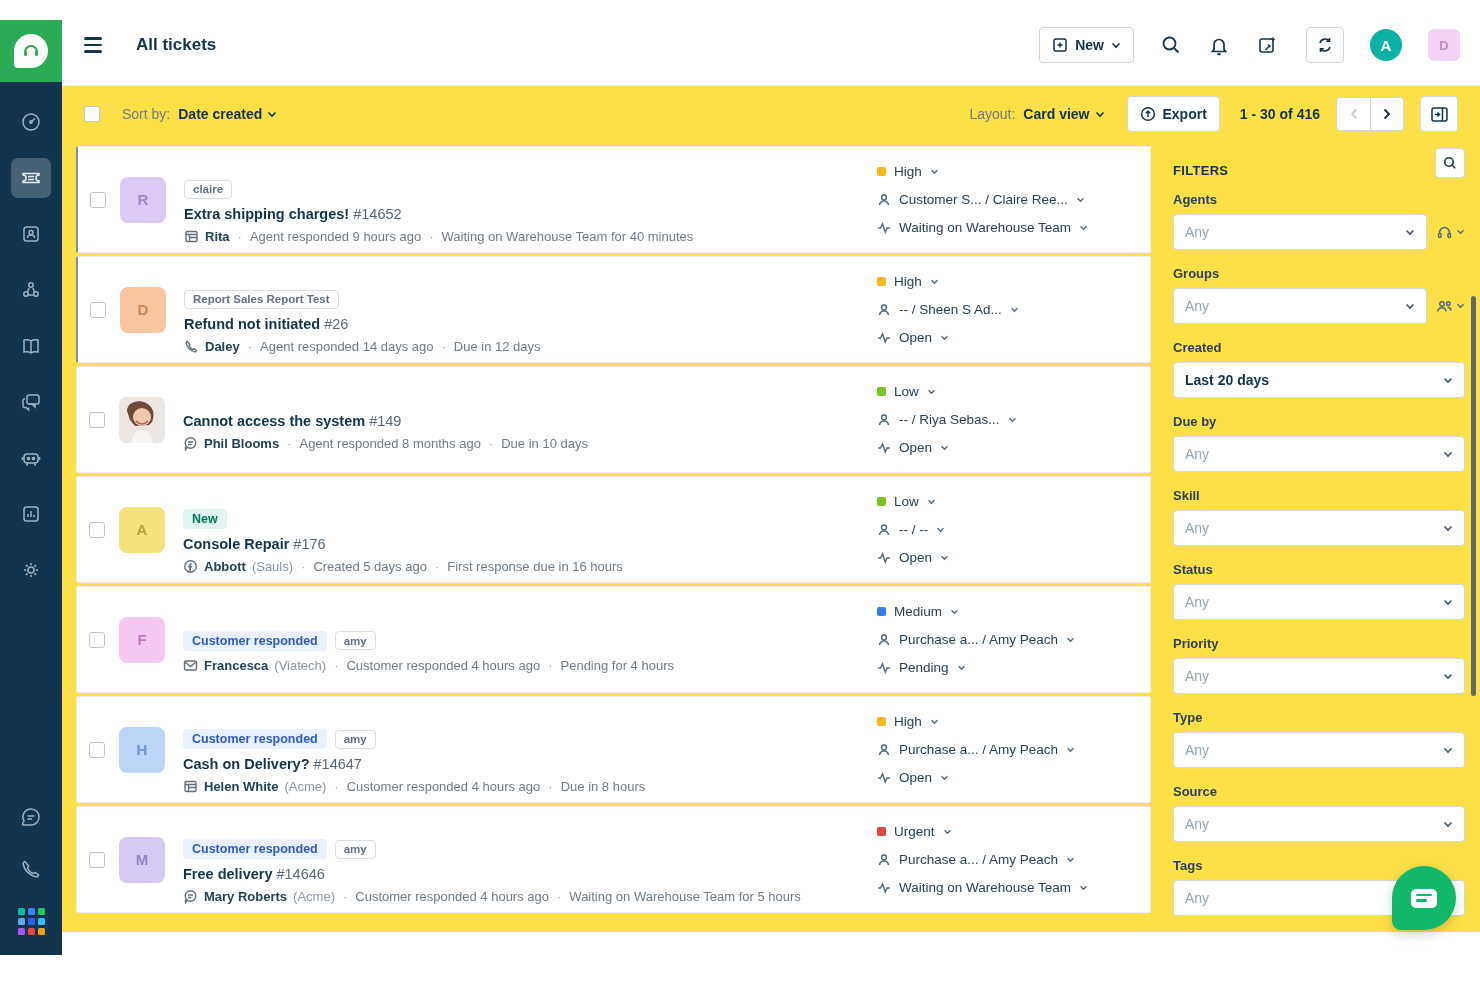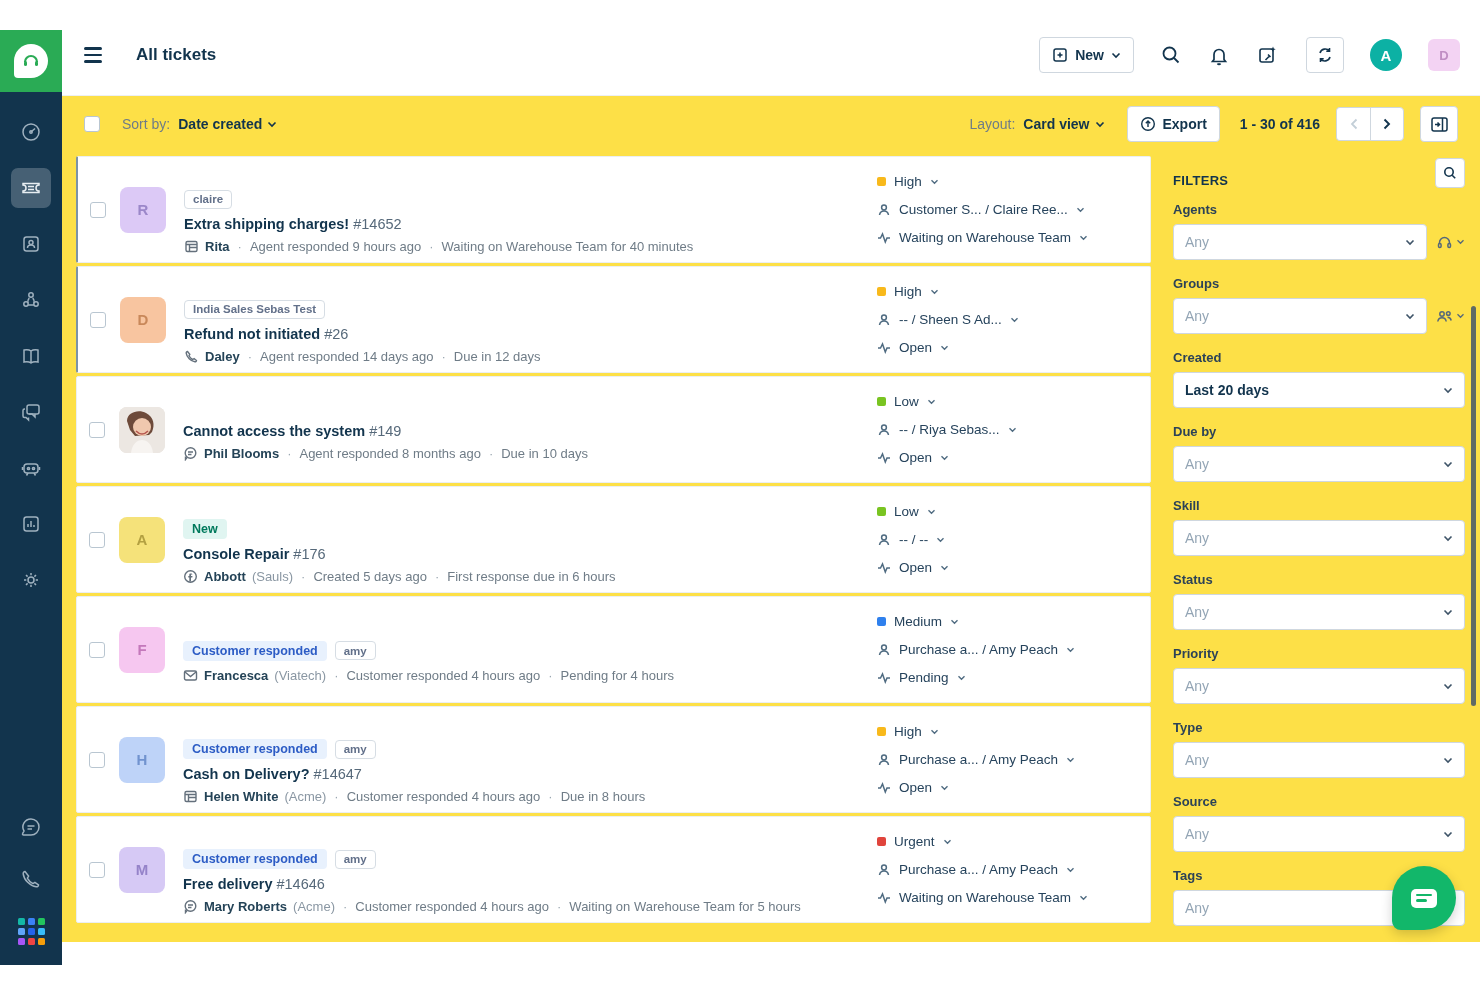--- a/index.html
+++ b/index.html
@@ -1,18 +1,18 @@
 <!DOCTYPE html>
 <html><head>
 <meta charset="utf-8">
 <style>
   * { box-sizing: border-box; margin: 0; padding: 0; }
   body { font-family: "Liberation Sans", sans-serif; background:#fff; width:1480px; height:987px; overflow:hidden; }
   .page { width:1480px; height:987px; position:relative; background:#fff; }
-  .app { display:flex; padding-top:15px; height:687px; }
+  .app { display:flex; padding-top:5px; height:687px; }
 
   
   .sidebar { width:62px; background:#12344d; margin-top:15px; height:935px; display:flex; flex-direction:column; align-items:center; flex:none; }
   .logo-block { width:62px; height:62px; background:#2aab55; display:flex; align-items:center; justify-content:center; }
   .logo-blob { width:34px; height:34px; background:#fff; border-radius:50% 50% 50% 12%; display:flex; align-items:center; justify-content:center; }
   .nav { display:flex; flex-direction:column; align-items:center; margin-top:20px; gap:16px; }
   .nav-item { width:40px; height:40px; border-radius:7px; display:flex; align-items:center; justify-content:center; cursor:pointer; }
   .nav-item.active { background:rgba(255,255,255,.22); }
   .nav-item svg { stroke:#9fb1bf; fill:none; stroke-width:1.5; }
   .nav-item.active svg { stroke:#e8eef2; }
@@ -359,21 +359,21 @@
                     </svg>
                   </div>
               </div>
             </div>
 
             <div class="card edge">
               <span class="checkbox"></span>
               <div class="avatar av-d">D</div>
               <div class="card-main">
                 <div class="pills">
-                    <span class="pill-tag">India Sales Sebas Test</span>
+                    <span class="pill-tag">Report Sales Report Test</span>
                   </div>
                 <div class="title-row"><span class="t-title">Refund not initiated</span><span class="t-id">#26</span></div>
                 <div class="meta-row">
                   <svg width="15" height="15" viewBox="0 0 15 15">
                       <path d="M3.5 2.5 C2.8 2.5 2.1 3.2 2.2 4.1 C2.8 8.3 6.7 12.2 10.9 12.8 C11.8 12.9 12.5 12.2 12.5 11.5 l-2.4-1.8 -1.4.8 c-1.6-.8-2.9-2.1-3.7-3.7 l.8-1.4 z"></path>
                     </svg>
                   <span class="contact">Daley</span>
                   <span class="dot-sep">·</span>
                   <span>Agent responded 14 days ago</span>
                   <span class="dot-sep">·</span>
@@ -476,21 +476,21 @@
                 <div class="meta-row">
                   <svg width="15" height="15" viewBox="0 0 15 15">
                       <circle cx="7.5" cy="7.5" r="5.8"></circle>
                       <path d="M8.7 4.5 h-1.2 c-.8 0-1.2.5-1.2 1.3 v1.2 h-1 v1.6 h1 v4 h1.7 v-4 h1.3 l.2-1.6 h-1.5 v-1 c0-.3.2-.5.5-.5 h1 z" fill="#64707c" stroke="none"></path>
                     </svg>
                   <span class="contact">Abbott</span>
                   <span class="company">(Sauls)</span>
                   <span class="dot-sep">·</span>
                   <span>Created 5 days ago</span>
                   <span class="dot-sep">·</span>
-                  <span>First response due in 6 hours</span>
+                  <span>First response due in 16 hours</span>
                 </div>
               </div>
               <div class="card-right">
                 <div class="prop">
                     <span class="sq p-low"></span>
                     <span>Low</span>
                     <svg class="chev" width="9" height="6" viewBox="0 0 10 7" fill="none" stroke="#4f6b81" stroke-width="1.6">
                       <path d="M1.5 1.5 L5 5 L8.5 1.5"></path>
                     </svg>
                   </div>

